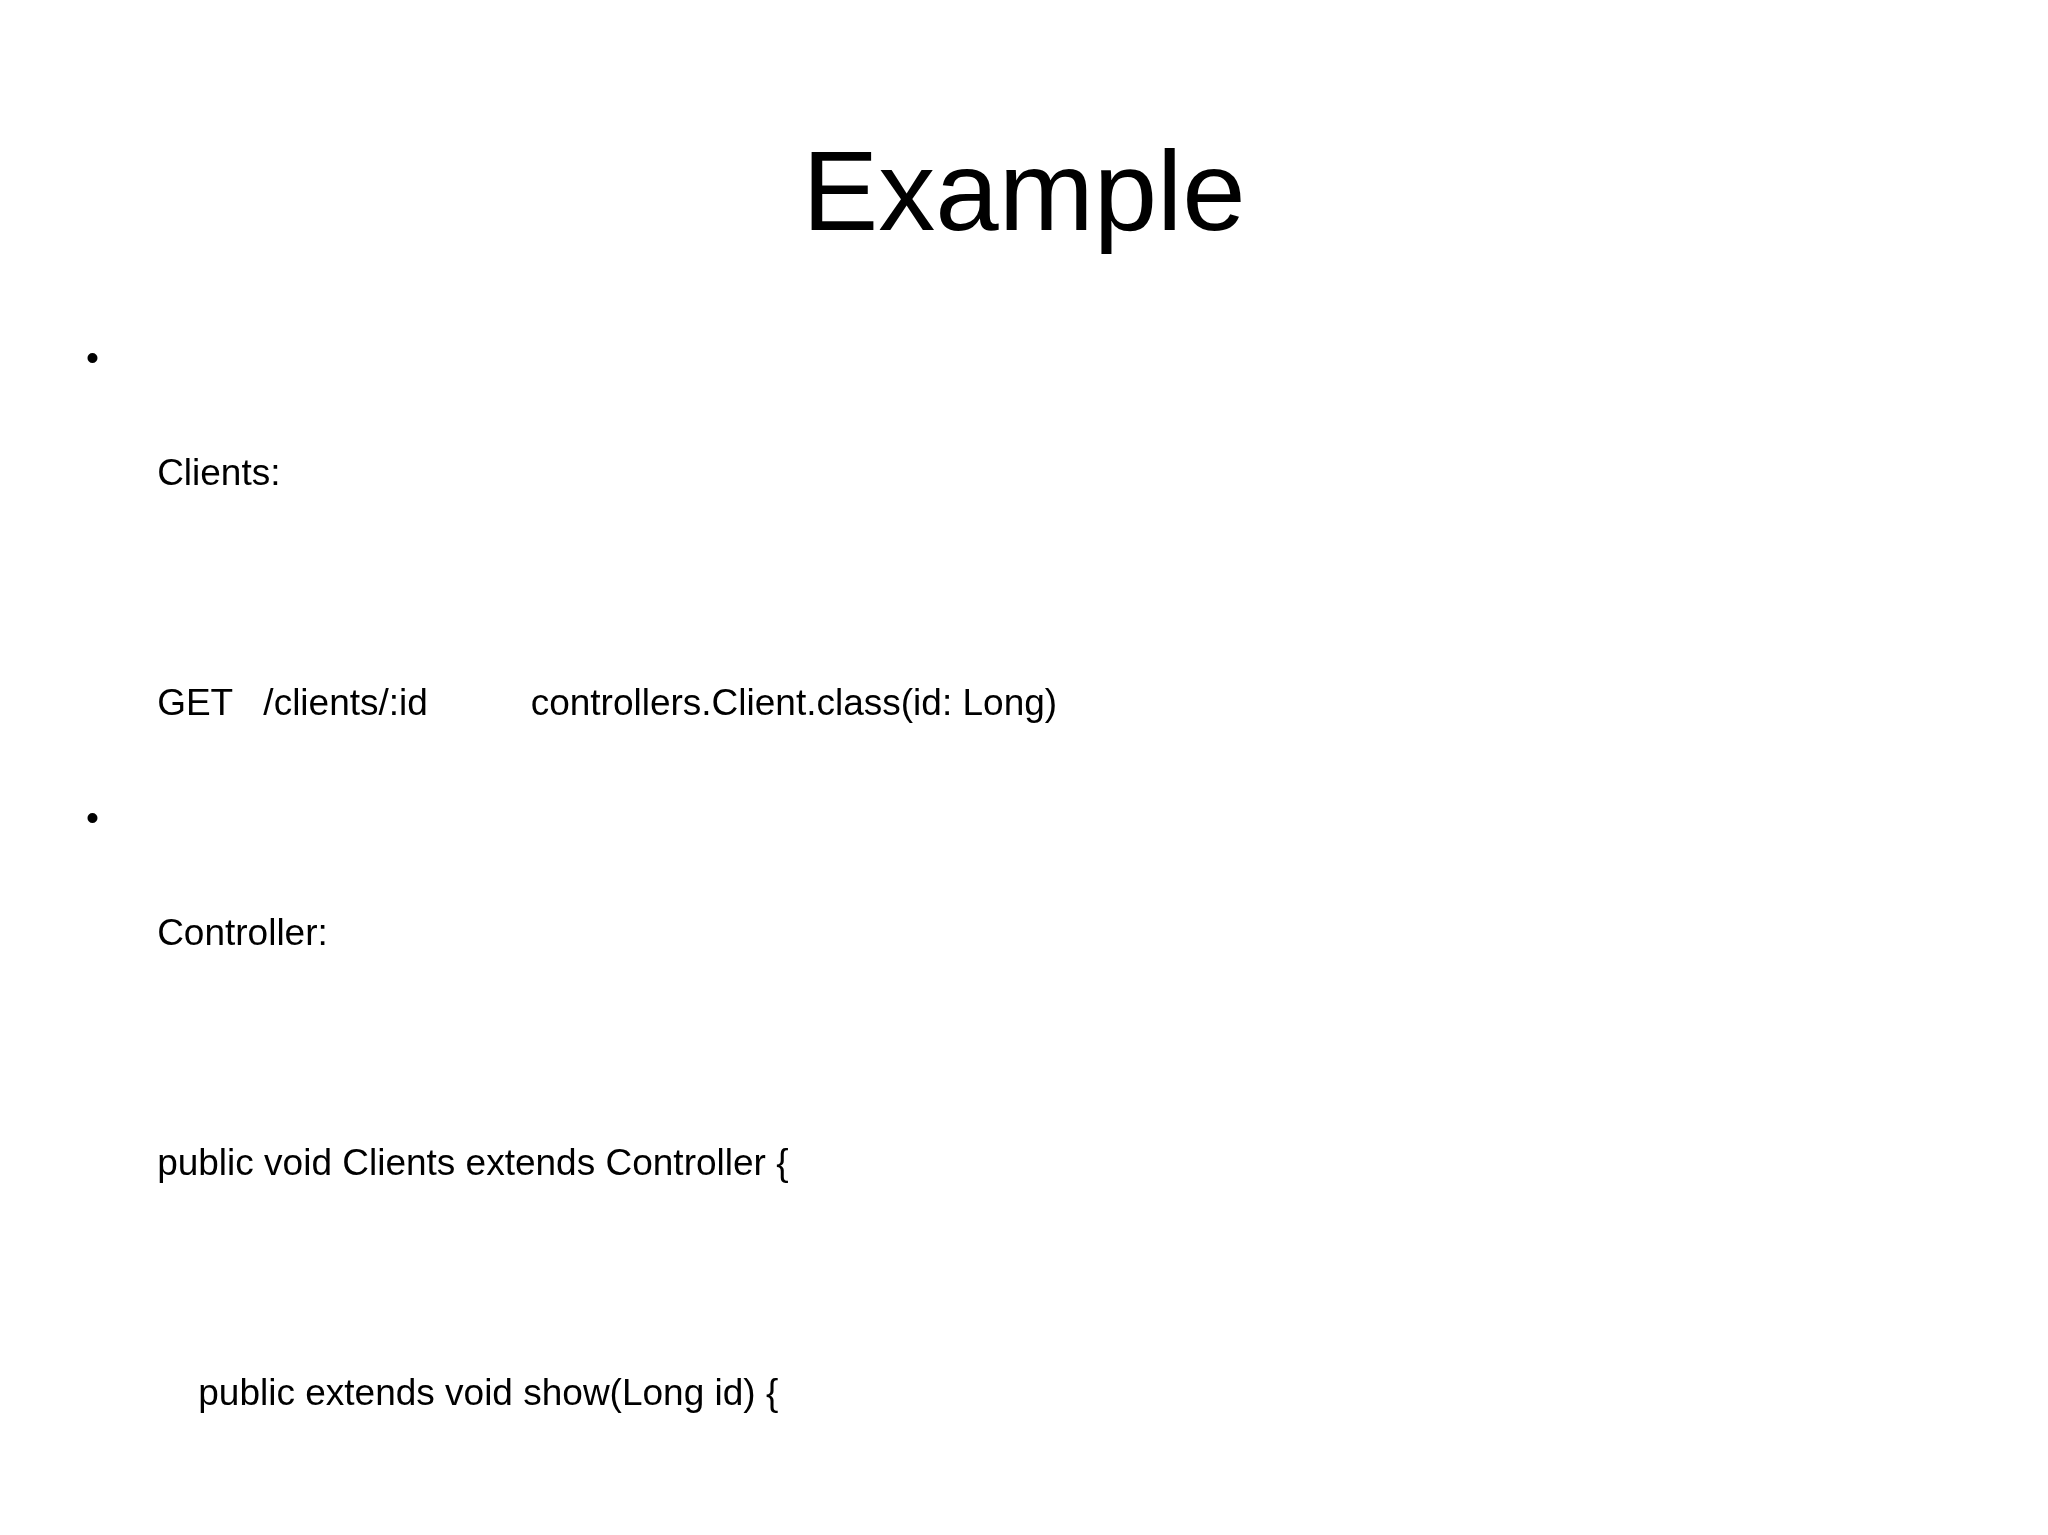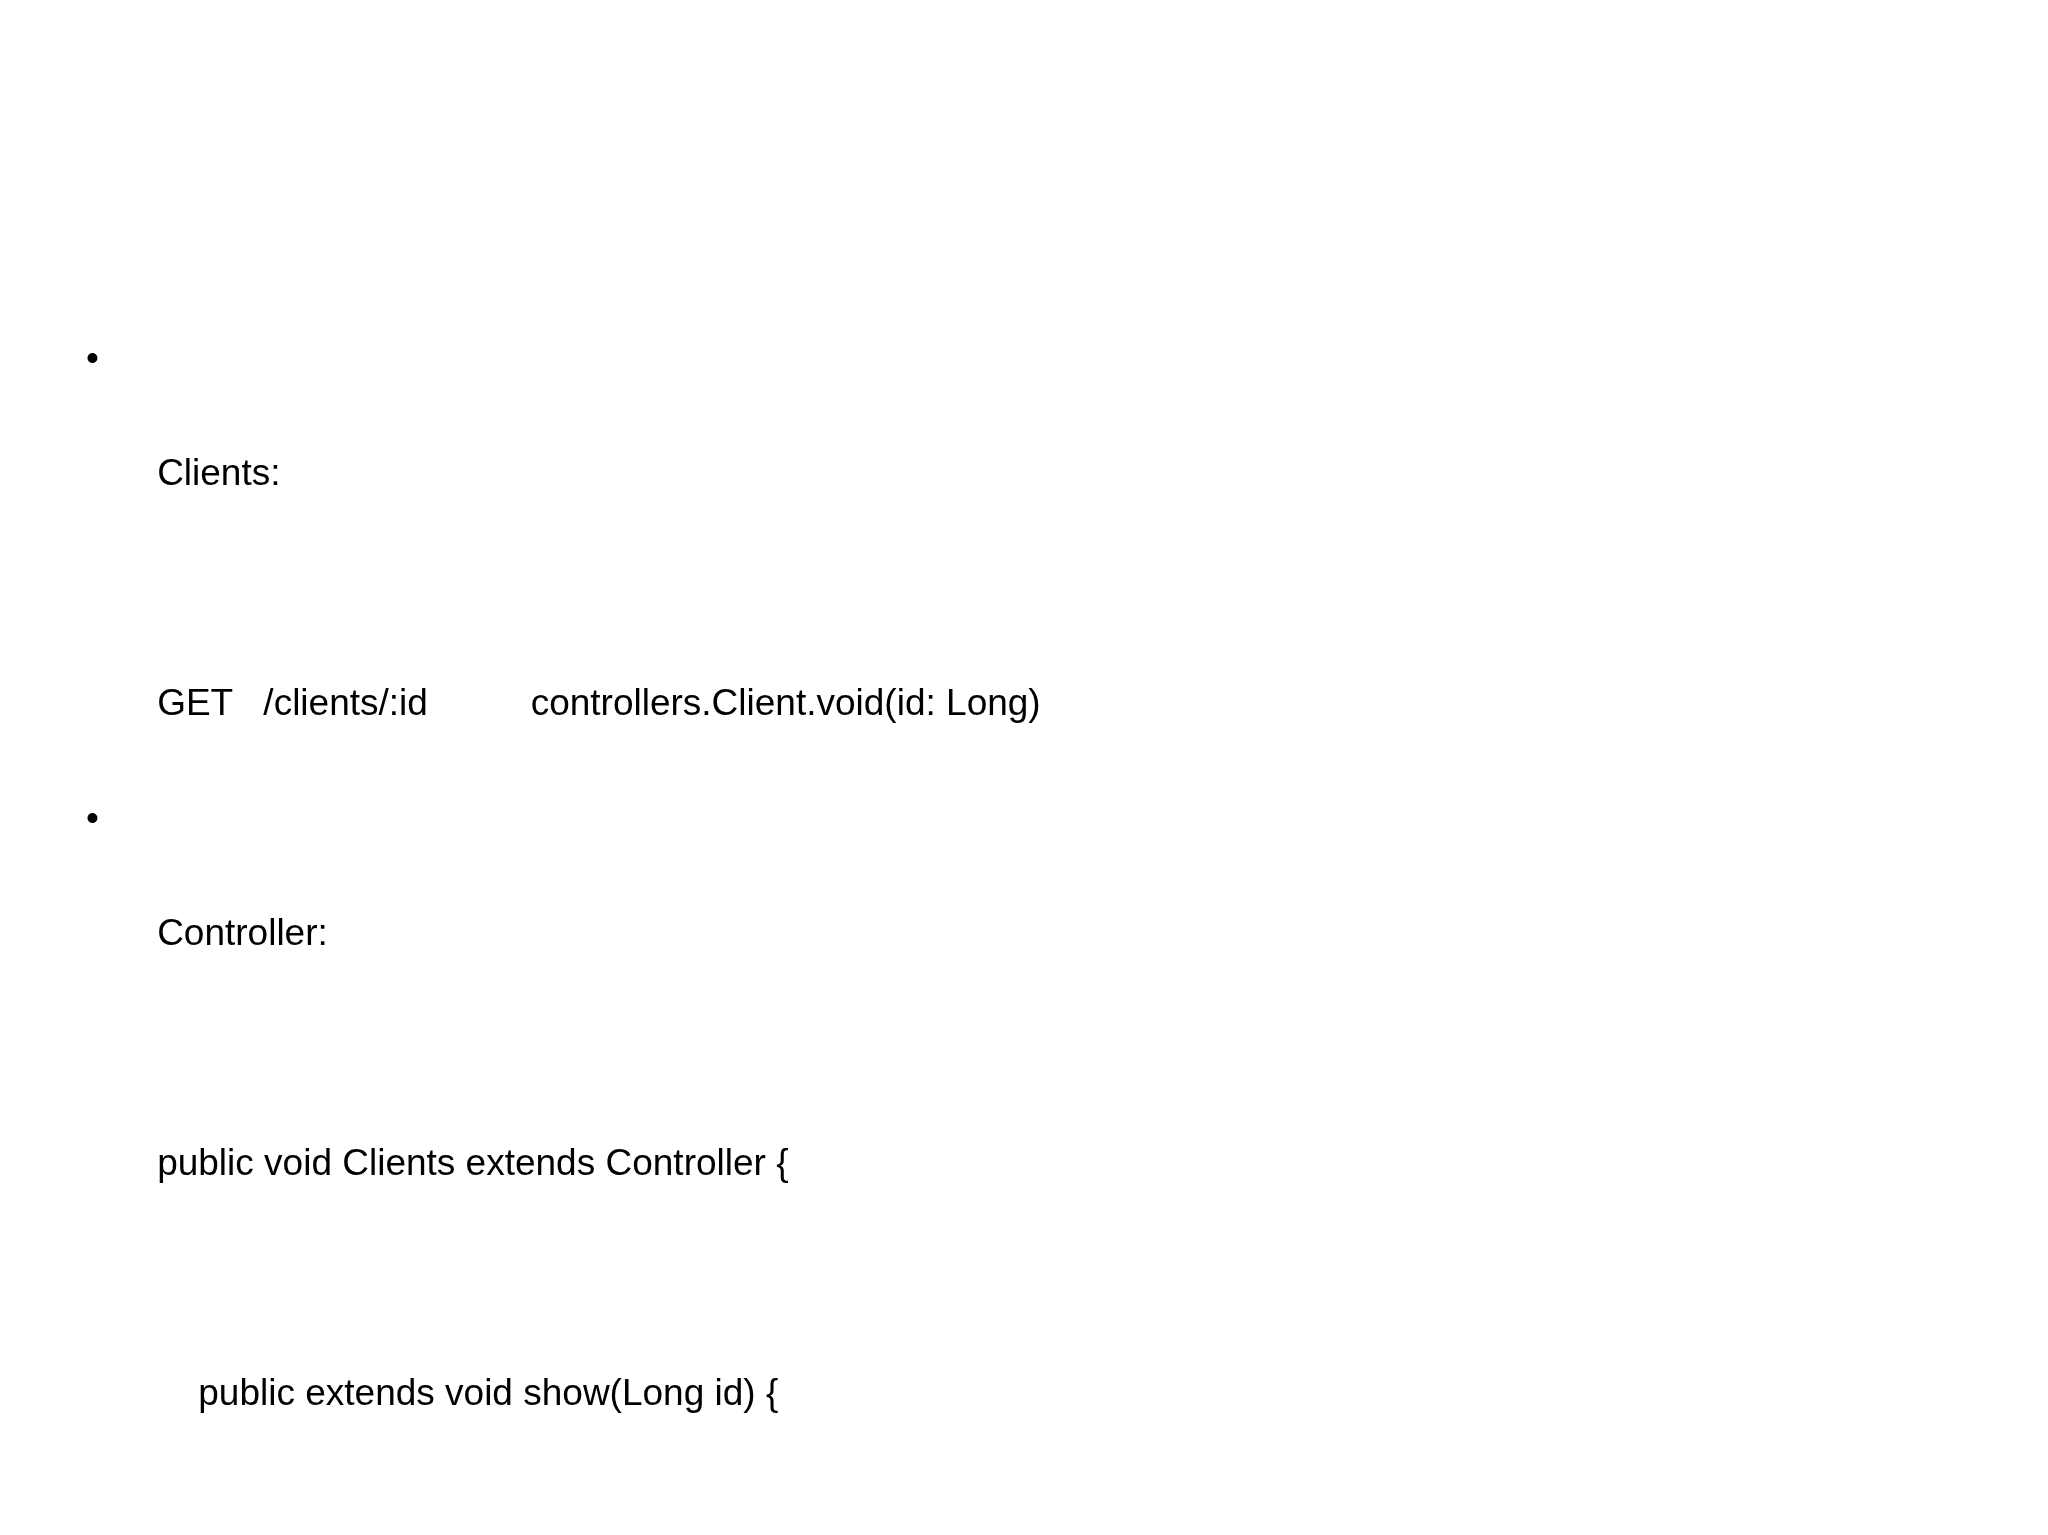--- a/index.html
+++ b/index.html
@@ -44,30 +44,31 @@
   .bullet {
     position: absolute;
     left: -30px;
     top: 0;
   }
 </style>
 </head>
 <body>
 
 <div class="slide" style="background: rgb(255, 255, 255); color: rgb(0, 0, 0);">
+  <h1 class="title">Example</h1>
 
   <div class="body-text">
   <div class="line">
     <span class="bullet">•</span>
     <span class="text">Clients:</span>
   </div>
 
   <div class="line">
     
-    <span class="text">GET   /clients/:id          controllers.Client.void(id: Long)</span>
+    <span class="text">GET   /clients/:id          controllers.Client.class(id: Long)</span>
   </div>
 
   <div class="line">
     <span class="bullet">•</span>
     <span class="text">Controller:</span>
   </div>
 
   <div class="line">
     
     <span class="text">public void Clients extends Controller {</span>

